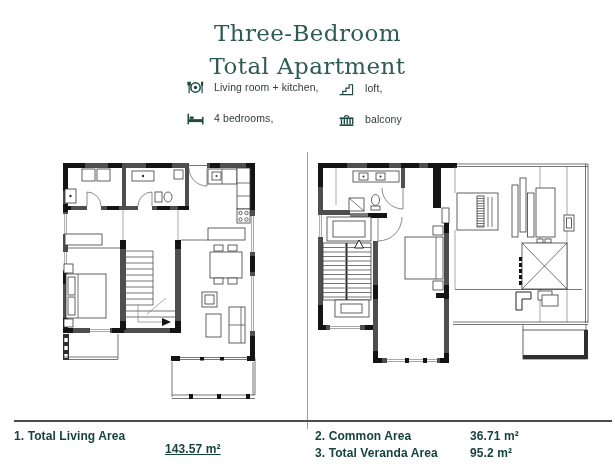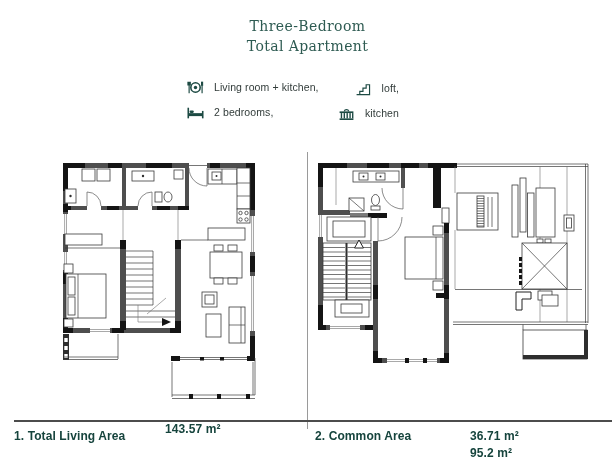--- a/index.html
+++ b/index.html
@@ -1,23 +1,23 @@
 <!DOCTYPE html>
 <html><head>
 <meta charset="utf-8">
 <style>
   html,body{margin:0;padding:0;background:#fff;}
   .page{position:relative;width:615px;height:468px;background:#ffffff;overflow:hidden;
         font-family:"Liberation Sans",sans-serif;}
   .title{position:absolute;top:17px;left:0;width:100%;text-align:center;
          font-family:"DejaVu Serif","Liberation Serif",serif;
-         font-size:14px;line-height:1.42;color:#2e5b52;letter-spacing:.4px;}
-  .legend-col{position:absolute;display:flex;flex-direction:column;gap:9px;}
+         font-size:23px;line-height:1.42;color:#2e5b52;letter-spacing:.4px;}
+  .legend-col{position:absolute;display:flex;flex-direction:column;gap:15px;}
   .legend-col.c1{left:187px;top:79px;}
-  .legend-col.c2{left:338px;top:80px;align-items:flex-end;}
+  .legend-col.c2{left:338px;top:80px;}
   .legend-row{display:flex;align-items:center;gap:10px;height:16px;}
   .legend-row .lbl{font-size:10.5px;color:#323c3a;letter-spacing:.1px;}
   .licon{width:17px;height:17px;flex:0 0 17px;}
   .licon .fl{fill:#1d4a43;}
   .licon .st{fill:none;stroke:#1d4a43;stroke-width:1.5;}
   .licon .st2{fill:none;stroke:#1d4a43;stroke-width:1.1;}
   .vdivider{position:absolute;left:307px;top:152px;width:1px;height:277px;background:#9a9a9a;}
   .hrule{position:absolute;left:14px;top:420px;width:598px;height:2px;background:#4c4c4c;}
   .area{position:absolute;font-size:12px;font-weight:bold;color:#16443d;letter-spacing:.1px;}
   
@@ -54,21 +54,21 @@
       </svg>
       <span class="lbl">Living room + kitchen,</span>
     </div>
     <div class="legend-row">
       <svg class="licon" viewBox="0 0 16 16">
         <path class="st" d="M1.2 3.5 V13.5"></path>
         <rect class="fl" x="2.4" y="6" width="4" height="2.4" rx="1"></rect>
         <rect class="fl" x="1.2" y="8.6" width="13.6" height="2.8"></rect>
         <path class="st" d="M14.8 6.5 V13.5"></path>
       </svg>
-      <span class="lbl">2 bedrooms,</span>
+      <span class="lbl">4 bedrooms,</span>
     </div>
   </div>
 
   <div class="legend-col c2">
     <div class="legend-row">
       <svg class="licon" viewBox="0 0 16 16">
         <path class="st2" d="M1.5 13.8 h3 v-3.1 h3 v-3.1 h3 v-3.1 h3.2 V13.8 z"></path>
       </svg>
       <span class="lbl">loft,</span>
     </div>
@@ -76,21 +76,21 @@
       <svg class="licon" viewBox="0 0 16 16">
         <path class="st2" d="M5.8 6 a2.3 2.3 0 0 1 4.4 0"></path>
         <rect class="fl" x="1.5" y="6" width="13" height="1.6"></rect>
         <rect class="fl" x="2.6" y="7.6" width="1.3" height="5"></rect>
         <rect class="fl" x="5.3" y="7.6" width="1.3" height="5"></rect>
         <rect class="fl" x="8" y="7.6" width="1.3" height="5"></rect>
         <rect class="fl" x="10.7" y="7.6" width="1.3" height="5"></rect>
         <rect class="fl" x="13.2" y="7.6" width="1.3" height="5"></rect>
         <rect class="fl" x="1.5" y="12.6" width="13" height="1.5"></rect>
       </svg>
-      <span class="lbl">kitchen</span>
+      <span class="lbl">balcony</span>
     </div>
   </div>
 
   <svg class="fp" style="left:50px;top:156px;" width="235" height="258" viewBox="0 0 235 258">
     <g>
       <rect class="wg" x="13" y="7" width="192" height="5"></rect>
       <rect class="wg" x="13" y="7" width="5" height="170"></rect>
       <rect class="wg" x="200" y="7" width="5" height="195"></rect>
       <rect class="wg" x="13" y="172" width="118" height="5"></rect>
 
@@ -441,18 +441,19 @@
         <rect class="drk" x="279" y="175" width="4" height="29"></rect>
         <rect class="drk" x="218" y="200" width="65" height="4"></rect>
       </g>
     </g>
   </svg>
 
   <div class="vdivider"></div>
   <div class="hrule"></div>
 
   <div class="area" style="left:14px;top:429px;">1. Total Living Area</div>
-  <div class="area" style="left:165px;top:422px;">143.57 m²</div>
+  <div class="area" style="left:165px;top:442px;text-decoration:underline;">143.57 m²</div>
   <div class="area" style="left:315px;top:429px;">2. Common Area</div>
   <div class="area" style="left:470px;top:429px;">36.71 m²</div>
+  <div class="area" style="left:315px;top:446px;">3. Total Veranda Area</div>
   <div class="area" style="left:470px;top:446px;">95.2 m²</div>
 
 </div>
 
 </body></html>

